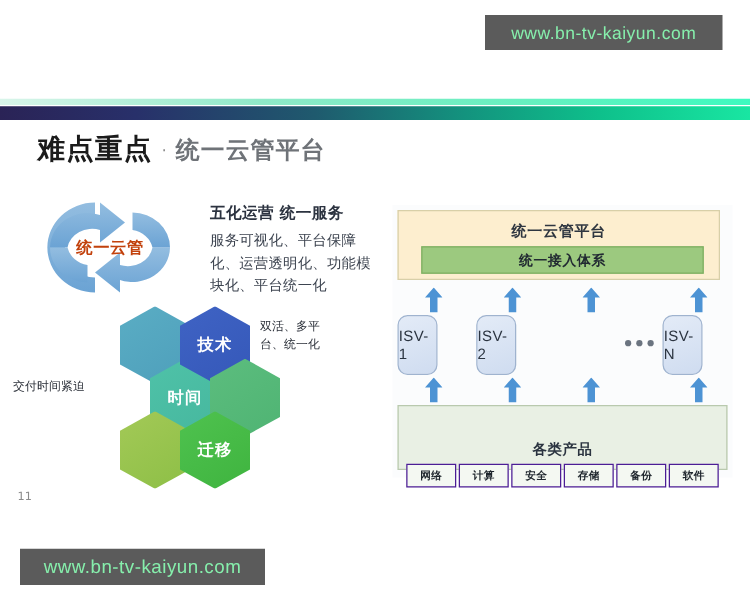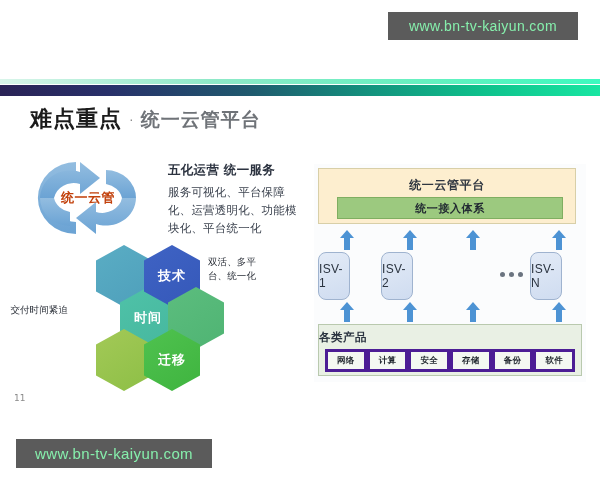--- a/index.html
+++ b/index.html
@@ -147,30 +147,32 @@
     display:flex;gap:4px;align-items:center;
   }
   .dots i{width:5px;height:5px;border-radius:50%;background:#6b7480;display:block;}
 
   .products-box{
     position:absolute;left:4px;top:160px;width:264px;height:52px;
     background:#e9f0e4;border:1px solid #b9c9ae;box-sizing:border-box;
     padding-top:5px;
   }
   .products-title{
+    text-align:center;
     font-family:Liberation Serif, serif;
     font-size:11.5px;font-weight:bold;color:#2b3440;letter-spacing:.5px;
     margin-bottom:4px;
+    margin-top:22px;
   }
   .product-chips{
     display:flex;justify-content:space-between;
     padding:0 6px;
   }
   .chip{
-    width:38px;height:17px;background:#f4f8f2;border:3px solid #4c1d95;
+    width:38px;height:17px;background:#f4f8f2;border:1px solid #4c1d95;
     display:flex;align-items:center;justify-content:center;
     font-family:"DejaVu Sans","Liberation Sans",sans-serif;
     font-size:8.5px;font-weight:bold;color:#1f262d;letter-spacing:.3px;
   }
 
   
   .fat-arrow{position:absolute;width:14px;height:20px;}
   .fat-arrow svg{display:block;}
   .ar-up-a1{left:26px;top:66px;}
   .ar-up-a2{left:89px;top:66px;}

